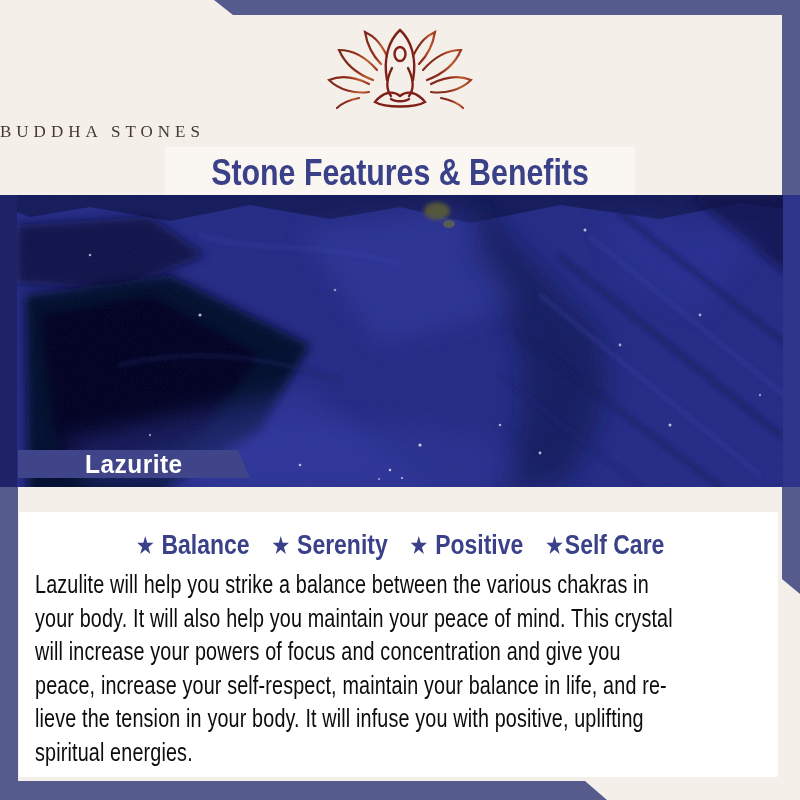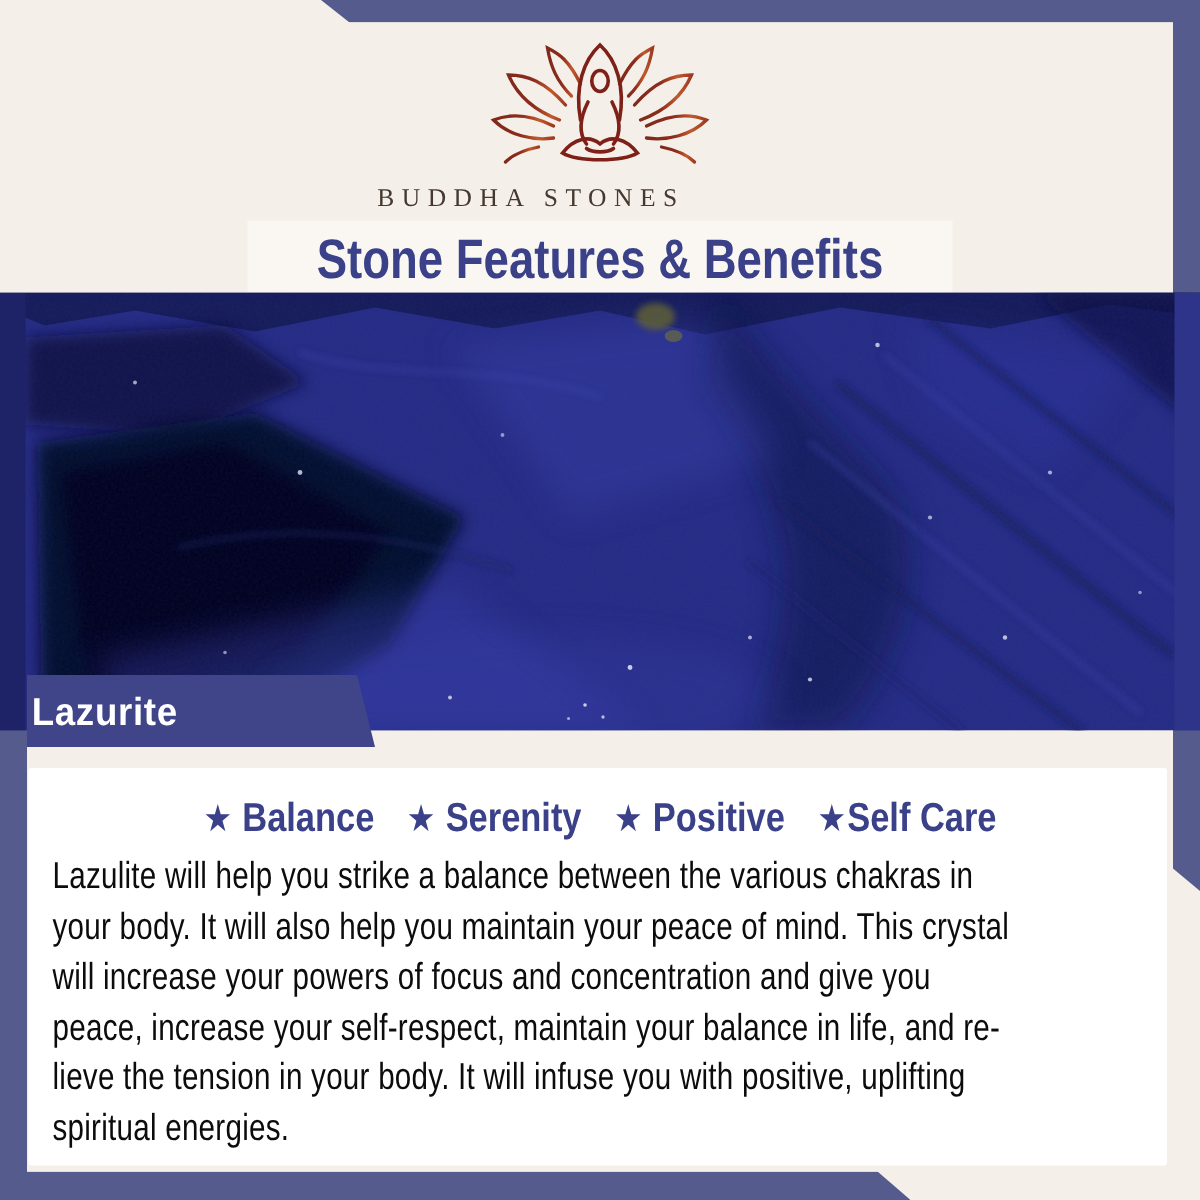--- a/index.html
+++ b/index.html
@@ -13,34 +13,34 @@
   #bar-top{left:0;top:0;width:800px;height:15px;
     clip-path:polygon(214px 0,800px 0,800px 15px,233px 15px);}
   #bar-right-upper{left:782px;top:14px;width:18px;height:182px;}
   #bar-right-lower{left:782px;top:486px;width:18px;height:108px;
     clip-path:polygon(0 0,18px 0,18px 108px,0 93px);}
   #bar-left{left:0;top:486px;width:18px;height:314px;}
   #bar-bottom{left:0;top:781px;width:607px;height:19px;
     clip-path:polygon(0 0,585px 0,607px 19px,0 19px);}
   
   #logo{position:absolute;left:325px;top:28px;width:150px;height:92px;}
-  #brand{position:absolute;left:0;top:122px;width:708px;text-align:center;
+  #brand{position:absolute;left:0;top:122px;width:708px;
     font-family:"Liberation Serif",serif;font-size:17px;letter-spacing:5px;
     color:#45392F;}
   #title-panel{position:absolute;left:165px;top:147px;width:470px;height:48px;
     background:#FAF7F3;}
   #page-title{position:absolute;left:0;top:152px;width:800px;text-align:center;
     font-size:37px;font-weight:bold;color:var(--navy,#3A4189);
     transform:scaleX(0.82);transform-origin:50% 50%;letter-spacing:0px;}
   
   #photo{position:absolute;left:0;top:195px;width:800px;height:292px;}
-  #stone-label{position:absolute;left:18px;top:450px;width:232px;height:48px;
+  #stone-label{position:absolute;left:18px;top:450px;width:232px;height:28px;
     background:var(--banner,#3F4588);
     clip-path:polygon(0 0,220px 0,232px 100%,0 100%);
-    display:flex;align-items:center;}
+    display:flex;align-items:center;justify-content:center;}
   #stone-label span{color:#fff;font-size:26px;font-weight:bold;
     letter-spacing:0.5px;transform:scaleX(0.94);}
   
   #card{position:absolute;left:19px;top:512px;width:759px;height:265px;
     background:#FFFFFF;border-radius:2px;}
   #features{position:absolute;left:0;top:530px;width:800px;text-align:center;
     white-space:nowrap;color:var(--navy,#3A4189);font-weight:bold;font-size:27px;
     transform:scaleX(0.85);transform-origin:50% 50%;}
   .feat{display:inline-block;margin:0 9px;}
   .star{font-family:"DejaVu Sans",sans-serif;font-size:25px;margin-right:8px;}

